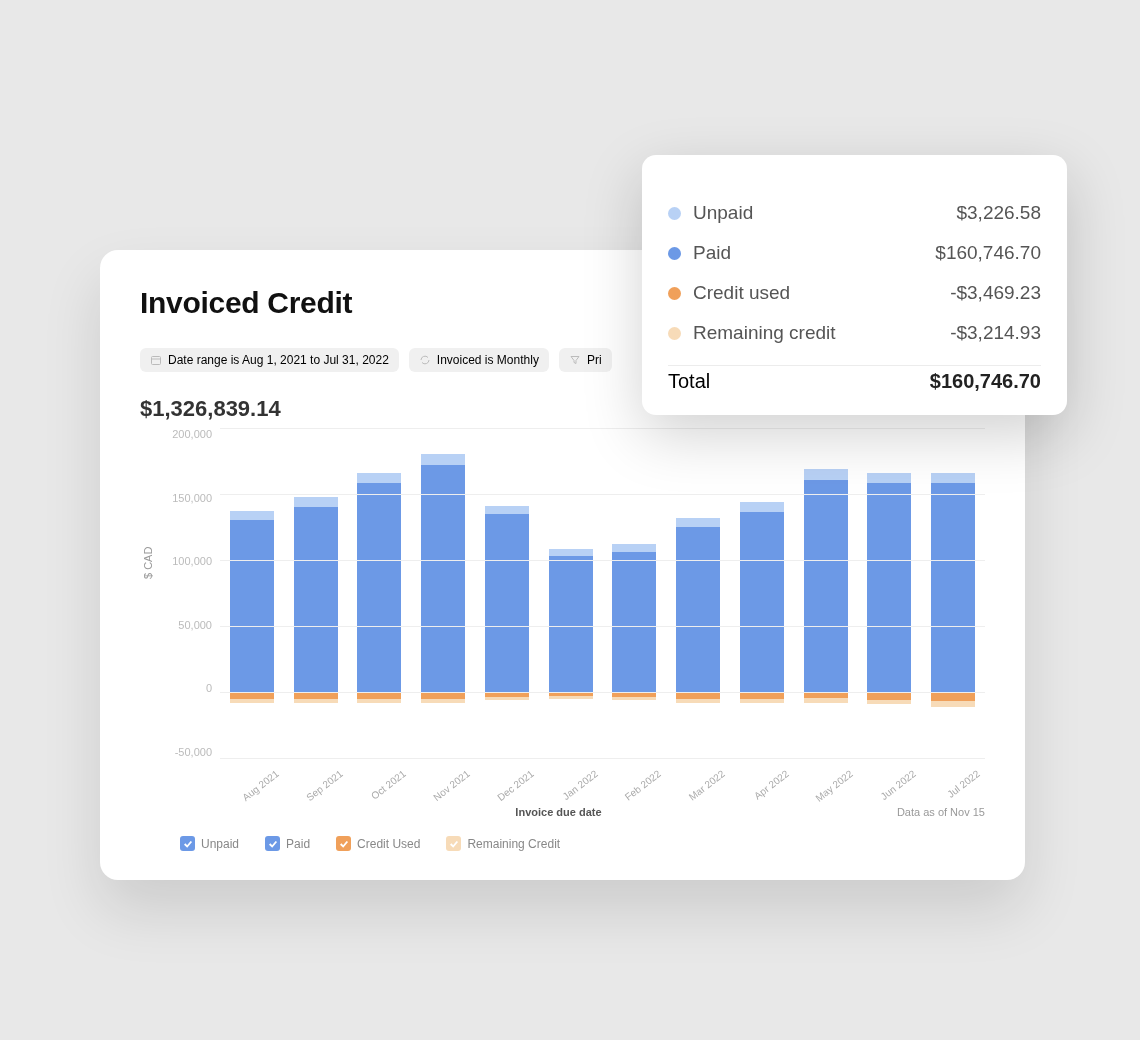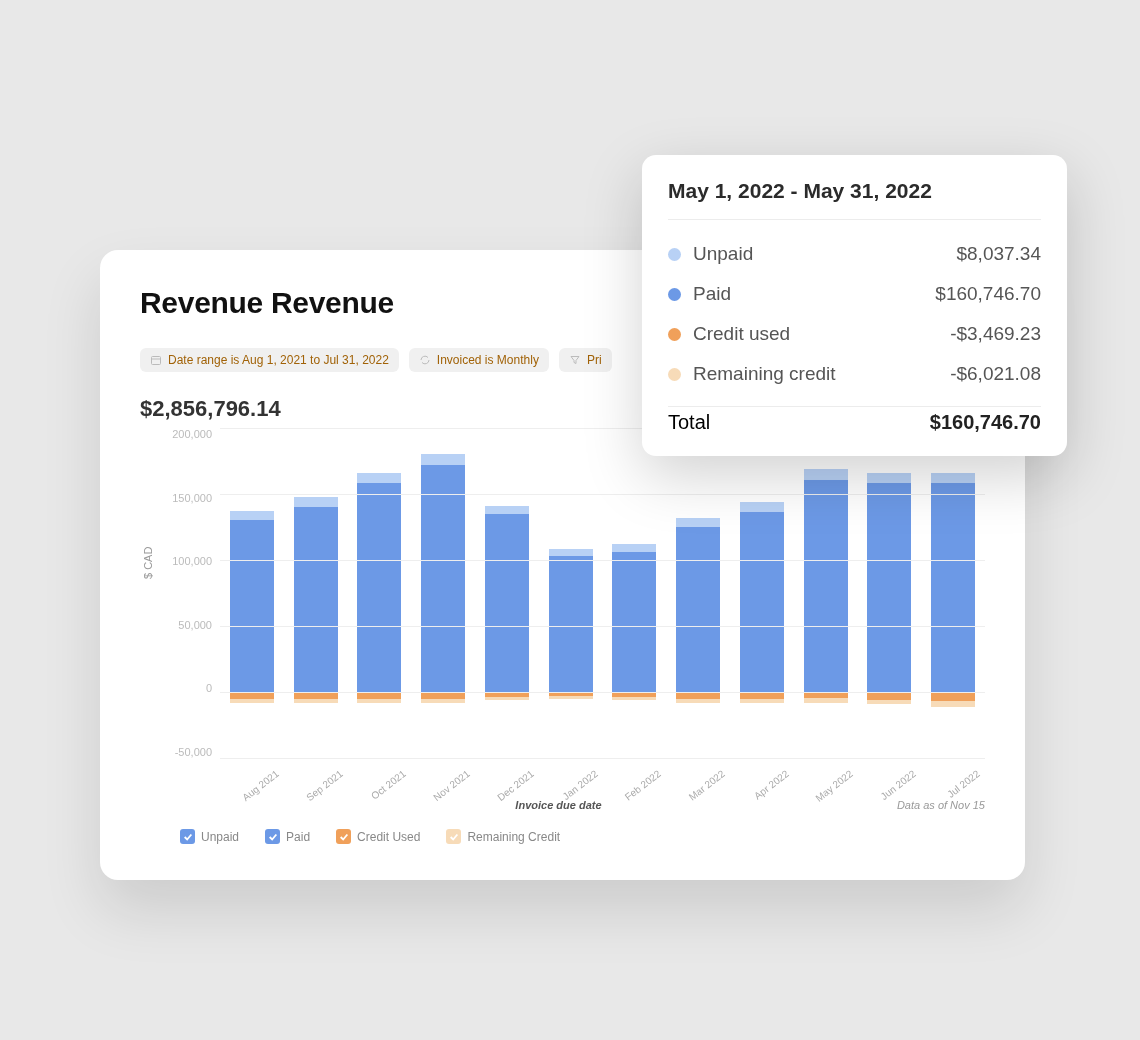--- a/index.html
+++ b/index.html
@@ -38,21 +38,21 @@
     margin-top: 28px;
   }
   .chip {
     display: flex;
     align-items: center;
     gap: 6px;
     background: #f0f0f0;
     border-radius: 6px;
     padding: 5px 10px;
     font-size: 12px;
-    color: #a16207;
+    color: #000000;
     filter: blur(.6px);
   }
   .chip svg { opacity: .5; }
 
   .total-value {
     margin-top: 24px;
     font-size: 22px;
     font-weight: 700;
     color: #333;
     filter: blur(.4px);
@@ -122,27 +122,26 @@
   }
   .xaxis span {
     transform: rotate(-38deg);
     transform-origin: top right;
     white-space: nowrap;
     width: 44px;
     text-align: right;
   }
   .chart-footer {
     margin-left: 80px;
-    margin-top: 20px;
+    margin-top: 27px;
     display: flex;
     justify-content: flex-start;
     font-size: 11px;
     color: #999;
     filter: blur(.5px);
-    font-style: italic;
   }
   .xaxis-title { margin: 0 auto; color:#555; font-weight:600; }
 
   
   .legend {
     margin-top: 18px;
     margin-left: 40px;
     display: flex;
     gap: 26px;
     font-size: 12px;
@@ -199,21 +198,21 @@
     font-size: 20px;
   }
   .tooltip-total .val { font-weight: 700; color:#222; }
 
 </style>
 </head>
 <body>
 
 <div class="card">
 
-  <h1 class="card-title">Revenue Revenue</h1>
+  <h1 class="card-title">Invoiced Credit</h1>
 
   <div class="chips">
     <div class="chip">
       <svg width="12" height="12" viewBox="0 0 24 24">
           <rect x="3" y="5" width="18" height="16" rx="2" fill="none" stroke="#888" stroke-width="2"></rect>
           <path d="M3 10h18" stroke="#888" stroke-width="2"></path>
         </svg>
       <span>Date range is Aug 1, 2021 to Jul 31, 2022</span>
     </div>
     <div class="chip">
@@ -223,21 +222,21 @@
       <span>Invoiced is Monthly</span>
     </div>
     <div class="chip">
       <svg width="12" height="12" viewBox="0 0 24 24">
           <path d="M4 5h16L14 13v6l-4-2v-4L4 5z" fill="none" stroke="#888" stroke-width="2"></path>
         </svg>
       <span>Pri</span>
     </div>
   </div>
 
-  <div class="total-value">$2,856,796.14</div>
+  <div class="total-value">$1,326,839.14</div>
 
   <div class="chart-wrap">
     <div class="yaxis" id="yaxis">
       <span class="ylabel">$ CAD</span>
     <div>200,000</div>
         <div>150,000</div>
         <div>100,000</div>
         <div>50,000</div>
         <div>0</div>
         <div>-50,000</div>
@@ -378,40 +377,39 @@
             <path d="M2 6l3 3 5-6"></path>
           </svg>
         </div>
         <span>Remaining Credit</span>
       </div>
     </div>
 
 </div>
 
 <div class="tooltip">
-  <div class="tooltip-header">May 1, 2022 - May 31, 2022</div>
   <div class="tooltip-rows" id="tooltip-rows">
       <div class="tt-row">
         <span class="dot" style="background: rgb(184, 209, 245);"></span>
         <span class="label">Unpaid</span>
-        <span class="val">$8,037.34</span>
+        <span class="val">$3,226.58</span>
       </div>
       <div class="tt-row">
         <span class="dot" style="background: rgb(108, 153, 230);"></span>
         <span class="label">Paid</span>
         <span class="val">$160,746.70</span>
       </div>
       <div class="tt-row">
         <span class="dot" style="background: rgb(240, 160, 90);"></span>
         <span class="label">Credit used</span>
         <span class="val">-$3,469.23</span>
       </div>
       <div class="tt-row">
         <span class="dot" style="background: rgb(247, 219, 184);"></span>
         <span class="label">Remaining credit</span>
-        <span class="val">-$6,021.08</span>
+        <span class="val">-$3,214.93</span>
       </div>
     </div>
   <div class="tooltip-total">
     <span class="label">Total</span>
     <span class="val">$160,746.70</span>
   </div>
 </div>
 
 </body></html>

